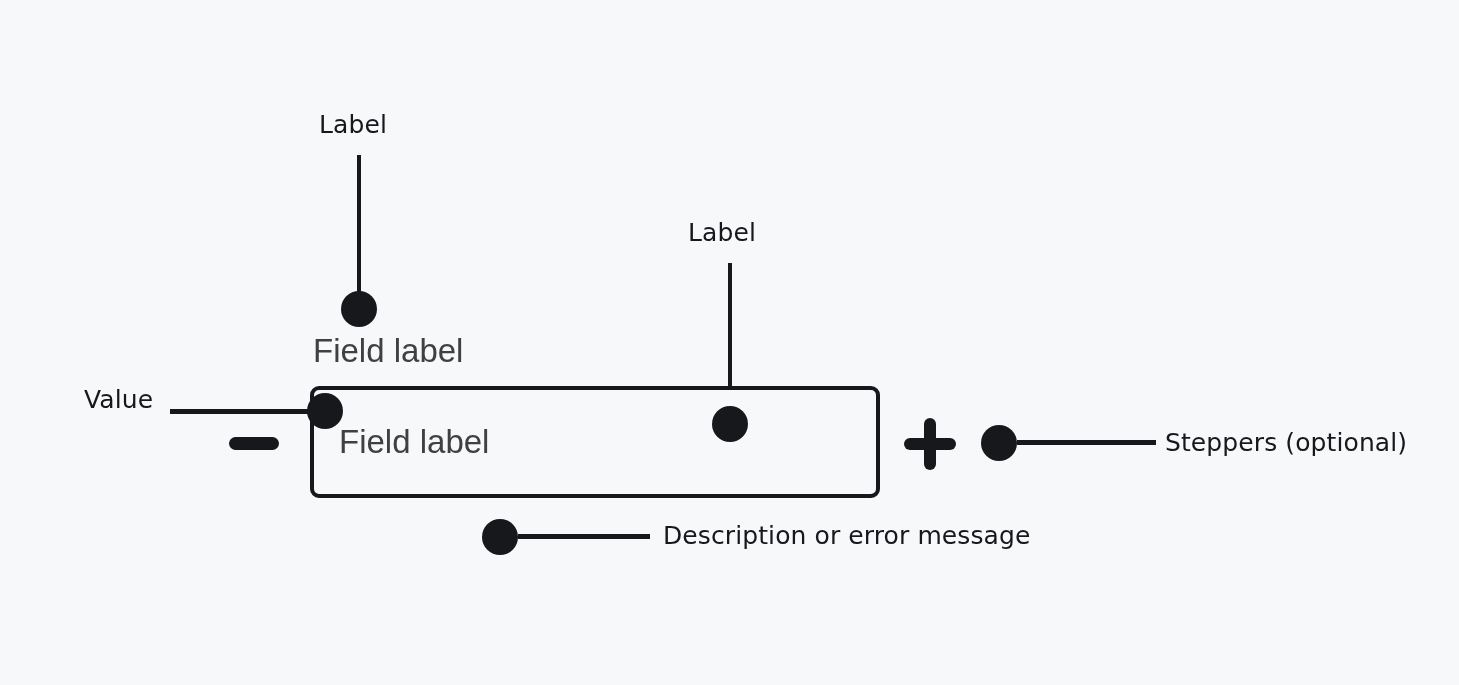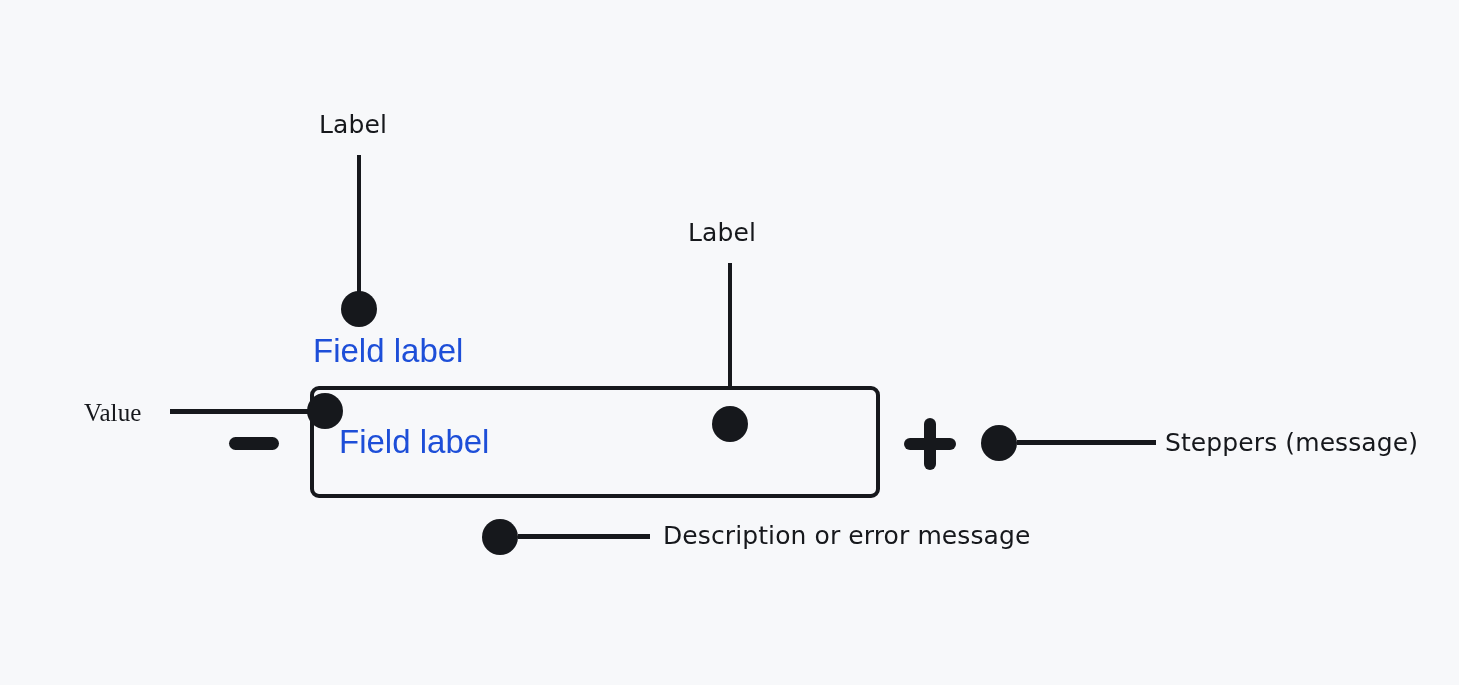--- a/index.html
+++ b/index.html
@@ -34,21 +34,21 @@
     line-height: 1;
     letter-spacing: 0.1px;
   }
 
   
   .sample-text {
     position: absolute;
     font-family: "Liberation Sans", sans-serif;
     font-size: 33px;
     font-weight: 400;
-    color: #1d4ed8;
+    color: #404040;
     white-space: nowrap;
     line-height: 1;
   }
 
   
   .leader-v {
     position: absolute;
     width: 4px;
     background: #16181c;
   }
@@ -117,38 +117,38 @@
   <div class="anno-text" style="left:655px; top:220px;">Label</div>
 
   <div class="leader-v" style="left:695px; top:263px; height:163px;"></div>
 
   <div class="field-box" style="left:277px; top:386px; width:570px; height:112px;"></div>
 
   <div class="sample-text" style="left:306px; top:425px;">Field label</div>
 
   <div class="dot" style="left:679px; top:406px;"></div>
 
-  <div class="anno-text" style="left:51px; top:400px;font-family:Liberation Serif, serif;">Value</div>
+  <div class="anno-text" style="left:51px; top:387px;">Value</div>
 
   <div class="leader-h" style="left:137px; top:409px; width:151px;"></div>
 
   <div class="dot" style="left:274px; top:393px;"></div>
 
   <div class="stepper-minus" style="left:196px; top:437px; width:50px; height:13px;"></div>
 
   <div class="stepper-plus" style="left:871px; top:418px; width:52px; height:52px;">
     <span class="bar-h"></span>
     <span class="bar-v"></span>
   </div>
 
   <div class="dot" style="left:948px; top:425px;"></div>
 
   <div class="leader-h" style="left:984px; top:440px; width:139px;"></div>
 
-  <div class="anno-text" style="left:1132px; top:430px;">Steppers (message)</div>
+  <div class="anno-text" style="left:1132px; top:430px;">Steppers (optional)</div>
 
 
   <div class="dot" style="left:449px; top:519px;"></div>
 
   <div class="leader-h" style="left:485px; top:534px; width:132px;"></div>
 
   <div class="anno-text" style="left:630px; top:523px;text-align:center;">Description or error message</div>
 
 </div>
 

